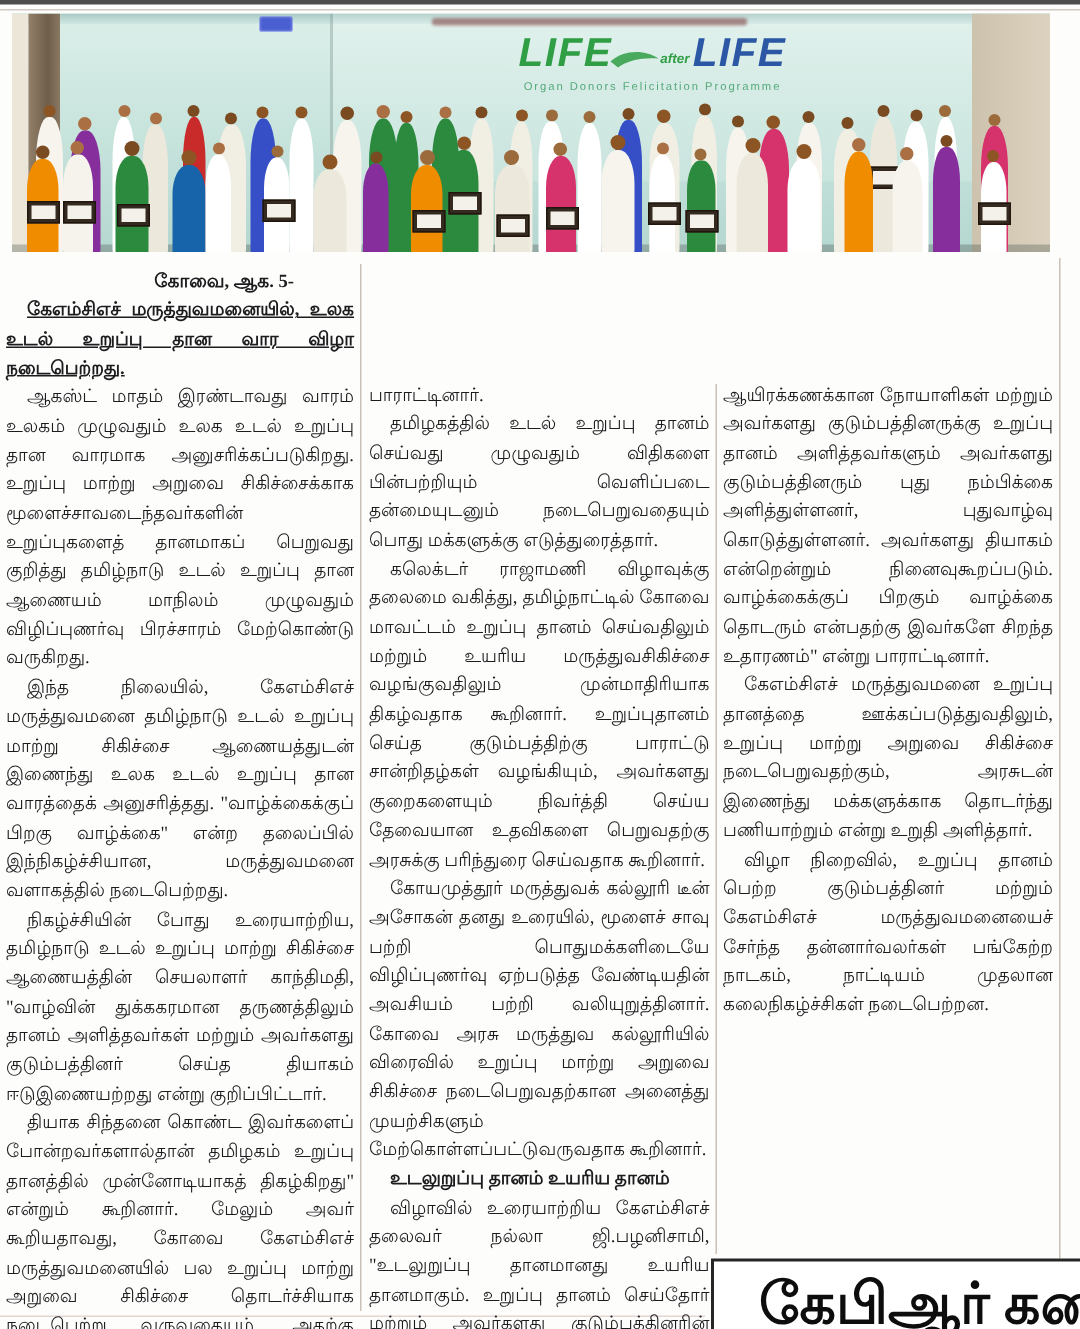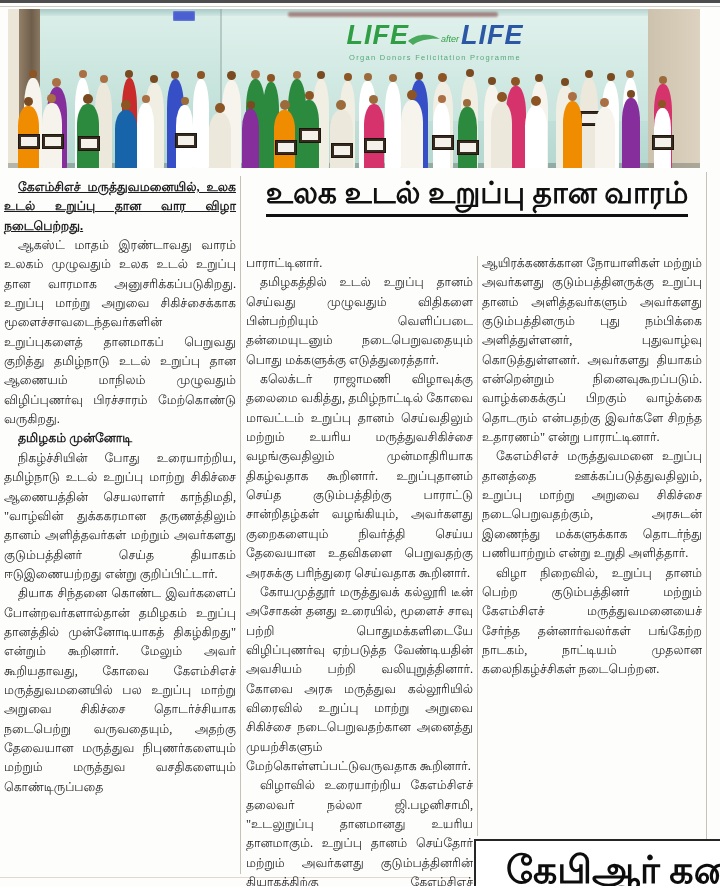--- a/index.html
+++ b/index.html
@@ -38,21 +38,21 @@
     background:#7e3a3a;opacity:.55;filter:blur(1px);border-radius:2px;}
   .kmch-logo{position:absolute;left:165px;top:2px;width:22px;height:10px;
     background:#4a5fd0;border-radius:1px;box-shadow:inset 0 0 2px #aab6ff;}
   .banner{position:absolute;left:262px;top:13px;width:330px;text-align:center;line-height:1;}
   .banner .row{white-space:nowrap;}
   .banner .life{font-family:"Liberation Sans","DejaVu Sans",sans-serif;
     font-weight:bold;font-style:italic;font-size:27px;letter-spacing:1px;}
   .banner .life.green{color:#2f9e44;}
   .banner .life.blue{color:#2b57a5;}
   .banner .after{font-family:"Liberation Sans",sans-serif;font-size:9px;color:#2f9e44;
-    font-style:italic;position:relative;top:-2px;margin:0 2px;}
+    font-style:italic;position:relative;top:-2px;margin:0 2px;font-weight:bold;}
   .banner .swoosh{vertical-align:middle;margin:0 -2px;}
   .banner .subtitle{margin-top:5px;font-family:"Liberation Sans",sans-serif;
     font-size:7.5px;color:#54a97a;letter-spacing:1.3px;filter:blur(.4px);}
   .person{position:absolute;}
   .person .head{border-radius:50%;margin:0 auto;}
   .person .torso{border-radius:45% 45% 8% 8% / 32% 32% 5% 5%;}
   .cert{position:absolute;background:#352a20;border:1px solid #20160e;z-index:30;}
   .cert .inner{background:#f3f1ea;margin:2px;height:calc(100% - 4px);}
 
   
@@ -330,41 +330,42 @@
         <div class="torso" style="height: 62.3962px; background: rgb(255, 255, 255);"></div>
       </div>
       <div class="cert" style="width: 20px; height: 13px; left: 644.384px; top: 126.365px; z-index: 21;">
         <div class="inner"></div>
       </div>
     </div>
   <div class="floor"></div>
 </div>
 
 <div class="headline">
-  <div class="l2"><span>உலக உடல் உறுப்பு தான வாரம்</span></div>
 </div>
 
 <div class="vrule vrule1"></div>
 <div class="vrule vrule2"></div>
 <div class="vrule vrule3"></div>
 <div class="bottom-edge"></div>
 
 <div class="col col1">
+  <p class="dateline">கோவை, ஆக. 5-</p>
   <p class="lede">கேஎம்சிஎச் மருத்துவமனையில், உலக உடல் உறுப்பு தான வார விழா நடைபெற்றது.</p>
   <p>ஆகஸ்ட் மாதம் இரண்டாவது வாரம் உலகம் முழுவதும் உலக உடல் உறுப்பு தான வாரமாக அனுசரிக்கப்படுகிறது. உறுப்பு மாற்று அறுவை சிகிச்சைக்காக மூளைச்சாவடைந்தவர்களின் உறுப்புகளைத் தானமாகப் பெறுவது குறித்து தமிழ்நாடு உடல் உறுப்பு தான ஆணையம் மாநிலம் முழுவதும் விழிப்புணர்வு பிரச்சாரம் மேற்கொண்டு வருகிறது.</p>
-  <p class="subhead">தமிழகம் முன்னோடி</p>
+  <p>இந்த நிலையில், கேஎம்சிஎச் மருத்துவமனை தமிழ்நாடு உடல் உறுப்பு மாற்று சிகிச்சை ஆணையத்துடன் இணைந்து உலக உடல் உறுப்பு தான வாரத்தைக் அனுசரித்தது. "வாழ்க்கைக்குப் பிறகு வாழ்க்கை" என்ற தலைப்பில் இந்நிகழ்ச்சியான, மருத்துவமனை வளாகத்தில் நடைபெற்றது.</p>
   <p>நிகழ்ச்சியின் போது உரையாற்றிய, தமிழ்நாடு உடல் உறுப்பு மாற்று சிகிச்சை ஆணையத்தின் செயலாளர் காந்திமதி, "வாழ்வின் துக்ககரமான தருணத்திலும் தானம் அளித்தவர்கள் மற்றும் அவர்களது குடும்பத்தினர் செய்த தியாகம் ஈடுஇணையற்றது என்று குறிப்பிட்டார்.</p>
   <p>தியாக சிந்தனை கொண்ட இவர்களைப் போன்றவர்களால்தான் தமிழகம் உறுப்பு தானத்தில் முன்னோடியாகத் திகழ்கிறது" என்றும் கூறினார். மேலும் அவர் கூறியதாவது, கோவை கேஎம்சிஎச் மருத்துவமனையில் பல உறுப்பு மாற்று அறுவை சிகிச்சை தொடர்ச்சியாக நடைபெற்று வருவதையும், அதற்கு தேவையான மருத்துவ நிபுணர்களையும் மற்றும் மருத்துவ வசதிகளையும் கொண்டிருப்பதை</p>
 </div>
 
 <div class="col col2">
   <p class="noindent">பாராட்டினார்.</p>
   <p>தமிழகத்தில் உடல் உறுப்பு தானம் செய்வது முழுவதும் விதிகளை பின்பற்றியும் வெளிப்படை தன்மையுடனும் நடைபெறுவதையும் பொது மக்களுக்கு எடுத்துரைத்தார்.</p>
   <p>கலெக்டர் ராஜாமணி விழாவுக்கு தலைமை வகித்து, தமிழ்நாட்டில் கோவை மாவட்டம் உறுப்பு தானம் செய்வதிலும் மற்றும் உயரிய மருத்துவசிகிச்சை வழங்குவதிலும் முன்மாதிரியாக திகழ்வதாக கூறினார். உறுப்புதானம் செய்த குடும்பத்திற்கு பாராட்டு சான்றிதழ்கள் வழங்கியும், அவர்களது குறைகளையும் நிவர்த்தி செய்ய தேவையான உதவிகளை பெறுவதற்கு அரசுக்கு பரிந்துரை செய்வதாக கூறினார்.</p>
   <p>கோயமுத்தூர் மருத்துவக் கல்லூரி டீன் அசோகன் தனது உரையில், மூளைச் சாவு பற்றி பொதுமக்களிடையே விழிப்புணர்வு ஏற்படுத்த வேண்டியதின் அவசியம் பற்றி வலியுறுத்தினார். கோவை அரசு மருத்துவ கல்லூரியில் விரைவில் உறுப்பு மாற்று அறுவை சிகிச்சை நடைபெறுவதற்கான அனைத்து முயற்சிகளும் மேற்கொள்ளப்பட்டுவருவதாக கூறினார்.</p>
+  <p class="subhead">உடலுறுப்பு தானம் உயரிய தானம்</p>
   <p>விழாவில் உரையாற்றிய கேஎம்சிஎச் தலைவர் நல்லா ஜி.பழனிசாமி, "உடலுறுப்பு தானமானது உயரிய தானமாகும். உறுப்பு தானம் செய்தோர் மற்றும் அவர்களது குடும்பத்தினரின் தியாகத்திற்கு கேஎம்சிஎச் தலைவணங்குகிறது. நோயால் வாடும்</p>
 </div>
 
 <div class="col col3">
   <p class="noindent">ஆயிரக்கணக்கான நோயாளிகள் மற்றும் அவர்களது குடும்பத்தினருக்கு உறுப்பு தானம் அளித்தவர்களும் அவர்களது குடும்பத்தினரும் புது நம்பிக்கை அளித்துள்ளனர், புதுவாழ்வு கொடுத்துள்ளனர். அவர்களது தியாகம் என்றென்றும் நினைவுகூறப்படும். வாழ்க்கைக்குப் பிறகும் வாழ்க்கை தொடரும் என்பதற்கு இவர்களே சிறந்த உதாரணம்" என்று பாராட்டினார்.</p>
   <p>கேஎம்சிஎச் மருத்துவமனை உறுப்பு தானத்தை ஊக்கப்படுத்துவதிலும், உறுப்பு மாற்று அறுவை சிகிச்சை நடைபெறுவதற்கும், அரசுடன் இணைந்து மக்களுக்காக தொடர்ந்து பணியாற்றும் என்று உறுதி அளித்தார்.</p>
   <p>விழா நிறைவில், உறுப்பு தானம் பெற்ற குடும்பத்தினர் மற்றும் கேஎம்சிஎச் மருத்துவமனையைச் சேர்ந்த தன்னார்வலர்கள் பங்கேற்ற நாடகம், நாட்டியம் முதலான கலைநிகழ்ச்சிகள் நடைபெற்றன.</p>
 </div>
 
 <div class="next-box">

